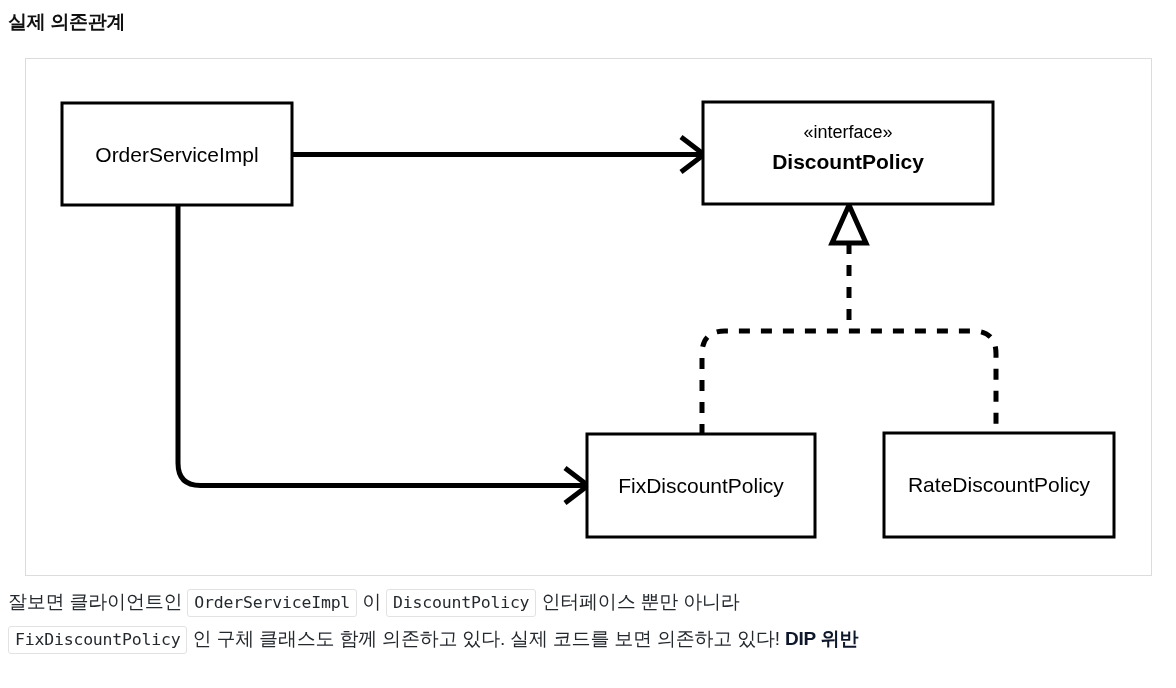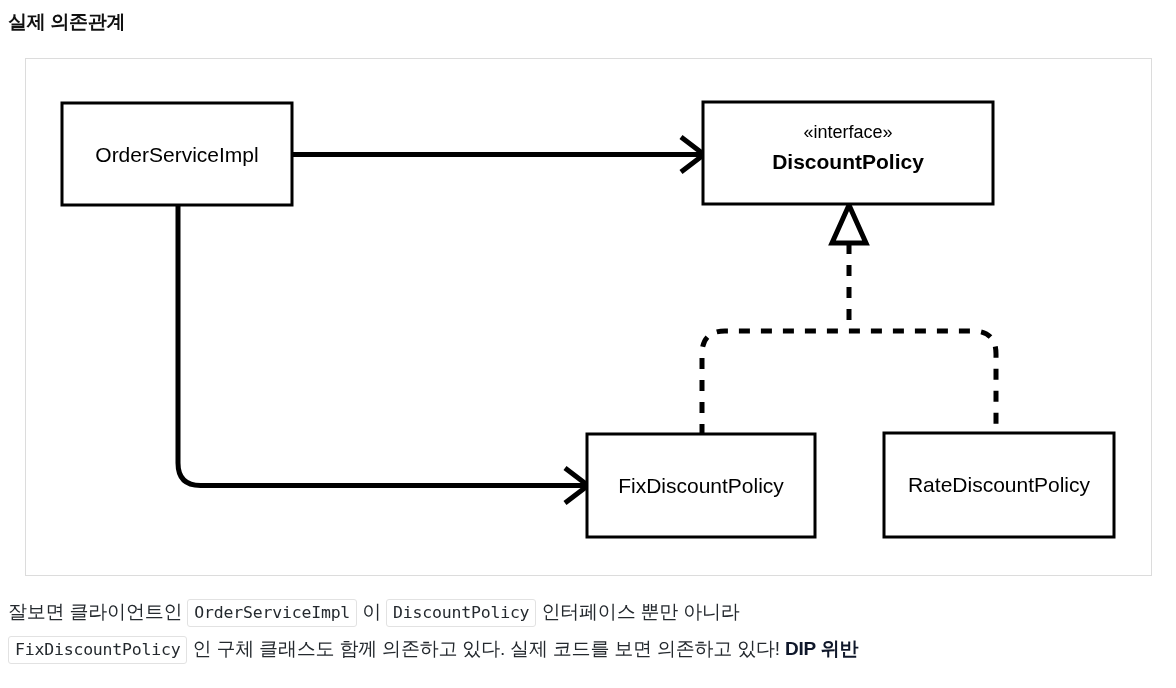--- a/index.html
+++ b/index.html
@@ -53,21 +53,20 @@
   
   .body-text {
     position: absolute;
     left: 8px;
     top: 584px;
     width: 1160px;
     font-size: 19px;
     line-height: 36px;
     color: #24292e;
     letter-spacing: -0.2px;
-    margin-top: 10px;
   }
   .body-text .seg {
     white-space: pre;
   }
   code.inline-code {
     font-family: "DejaVu Sans Mono", "Liberation Mono", monospace;
     font-size: 16.5px;
     background: #ffffff;
     border: 1px solid #e2e2e2;
     border-radius: 3px;

